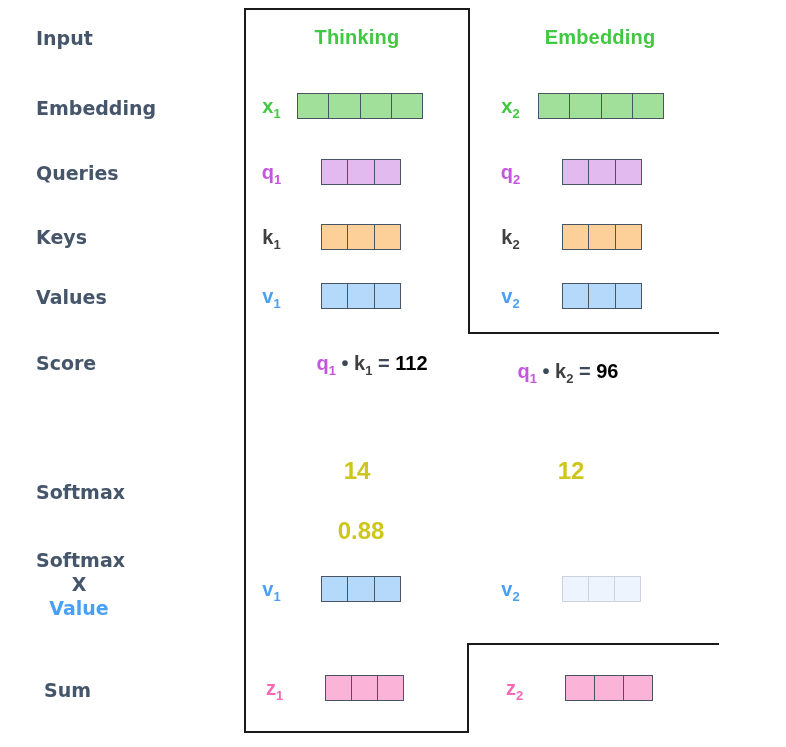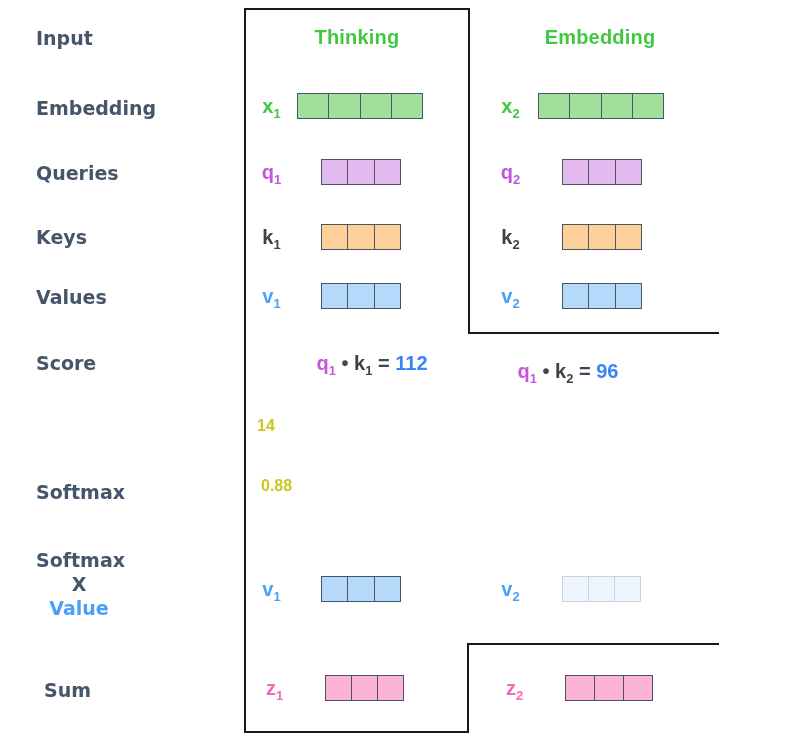--- a/index.html
+++ b/index.html
@@ -24,38 +24,38 @@
   
   .col-header{position:absolute;text-align:center;font-weight:bold;font-size:20px;
               color:#41c841;letter-spacing:.2px;}
 
   
   .vlabel{position:absolute;width:43px;text-align:center;font-weight:bold;font-size:20px;
           line-height:26px;white-space:nowrap;}
   .vlabel sub,.score-line sub{font-size:13px;font-weight:bold;}
   .c-green{color:#41c841;} .c-purple{color:#c554e0;} .c-orange{color:#404040;}
   .c-blue{color:#4aa0f5;}  .c-pink{color:#f767b5;}  .c-dark{color:#3c4858;}
-  .c-yellow{color:#3b82f6;}
+  .c-yellow{color:#000000;}
 
   
   .vec{position:absolute;height:26px;display:flex;box-sizing:border-box;
        border:1.6px solid #4a5563;}
   .vec .cell{flex:1;}
   .vec .cell + .cell{border-left:1.6px solid #4a5563;}
   .fill-green{background:#a0e09b;} .fill-purple{background:#e3baf0;}
   .fill-orange{background:#fdcf99;} .fill-blue{background:#b4d9fb;}
   .fill-pink{background:#fbb3d7;}
   .vec.faded{background:#eef4fd;border-color:#ccd2e0;}
   .vec.faded .cell + .cell{border-left-color:#ccd2e0;}
 
   
   .score-line{position:absolute;width:200px;text-align:center;font-weight:bold;
               font-size:20px;white-space:nowrap;}
-  .num-line{position:absolute;width:200px;text-align:left;font-weight:bold;
-            font-size:16px;color:#cdc61b;}
+  .num-line{position:absolute;width:200px;text-align:center;font-weight:bold;
+            font-size:24px;color:#cdc61b;margin-top:40px;}
 </style>
 </head>
 <body>
 
 <div id="canvas">
 
   <svg class="outline" width="786" height="747" viewBox="0 0 786 747">
     <path d="M245,9 H469 V333 H731 V644 H468 V732 H245 Z" fill="none" stroke="#1a1a1a" stroke-width="2"></path>
   </svg>
 
@@ -131,20 +131,21 @@
   <div class="vec" style="left:562px;top:283px;width:80px">
       <div class="cell fill-blue"></div>
       <div class="cell fill-blue"></div>
       <div class="cell fill-blue"></div>
     </div>
 
   <div class="score-line" style="left:272px;top:352px"><span class="c-purple"><span>q</span><sub>1</sub></span><span class="c-dark"> <span>•</span> </span><span class="c-orange"><span>k</span><sub>1</sub></span><span class="c-dark"> <span>=</span> </span><span class="c-yellow">112</span></div>
   <div class="score-line" style="left:468px;top:360px"><span class="c-purple"><span>q</span><sub>1</sub></span><span class="c-dark"> <span>•</span> </span><span class="c-orange"><span>k</span><sub>2</sub></span><span class="c-dark"> <span>=</span> </span><span class="c-yellow">96</span></div>
 
   <div class="num-line" style="left:257px;top:417px">14</div>
+  <div class="num-line" style="left:471px;top:417px">12</div>
 
   <div class="num-line" style="left:261px;top:477px">0.88</div>
 
   <div class="vlabel c-blue" style="left:250px;top:576px"><span>v</span><sub>1</sub></div>
   <div class="vec" style="left:321px;top:576px;width:80px">
       <div class="cell fill-blue"></div>
       <div class="cell fill-blue"></div>
       <div class="cell fill-blue"></div>
     </div>
   <div class="vlabel c-blue" style="left:489px;top:576px"><span>v</span><sub>2</sub></div>

